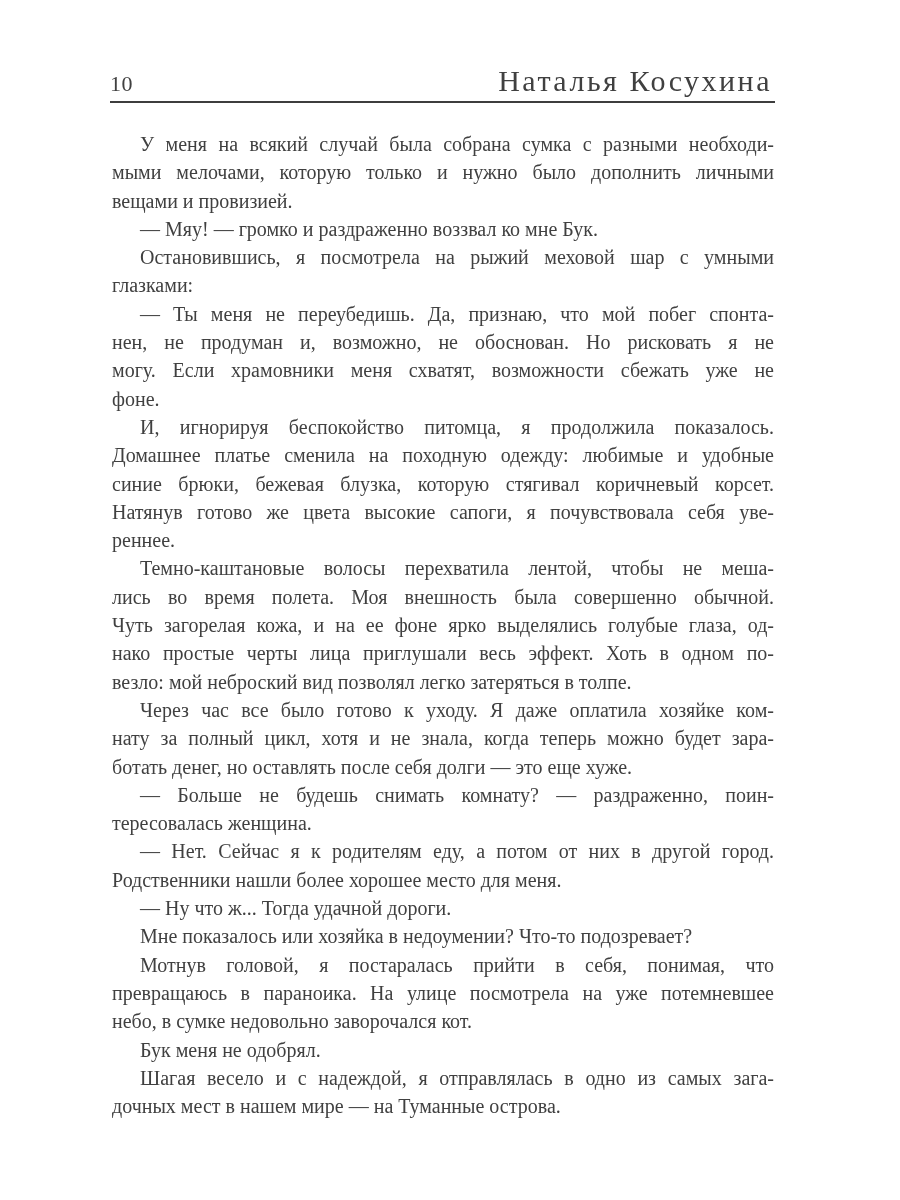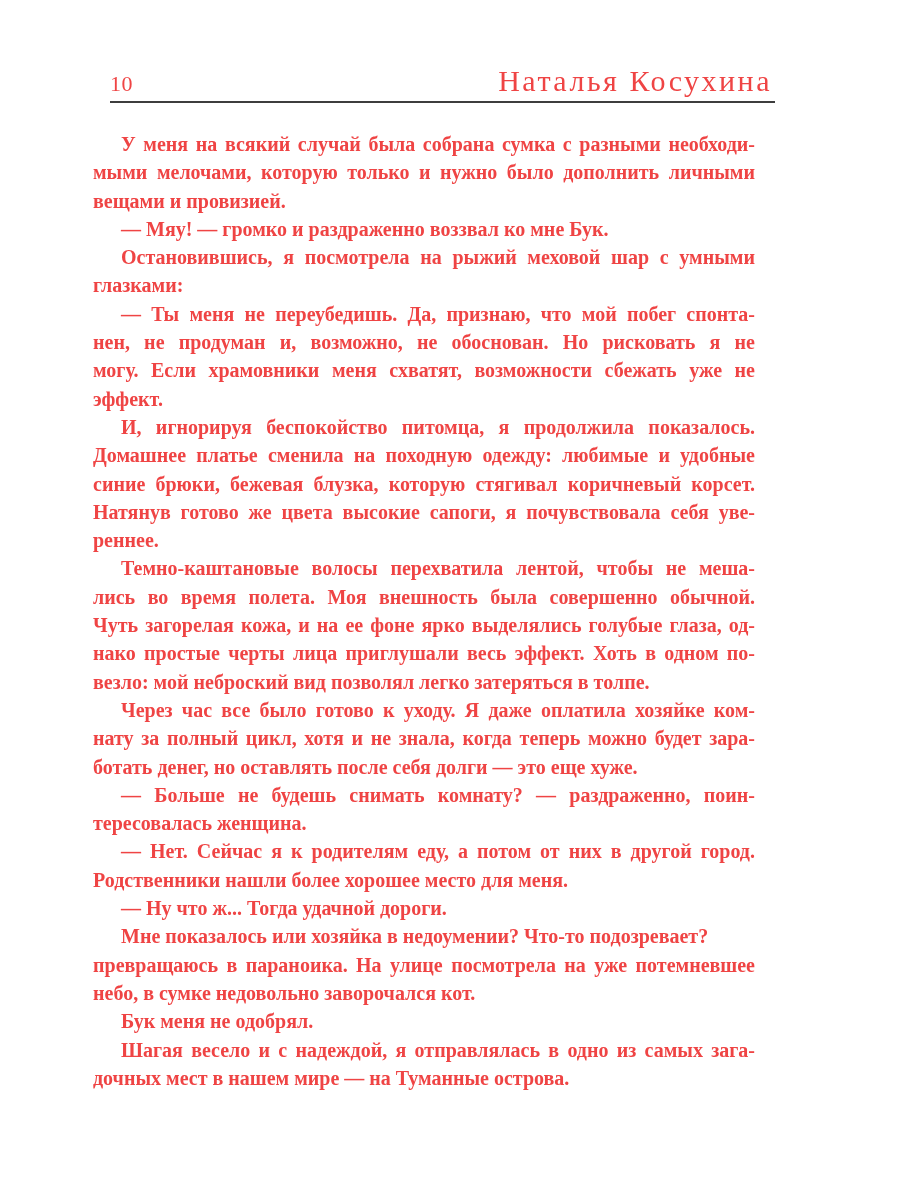--- a/index.html
+++ b/index.html
@@ -5,21 +5,21 @@
   html, body {
     margin: 0;
     padding: 0;
     background: #ffffff;
   }
   .page {
     position: relative;
     width: 900px;
     height: 1200px;
     background: #ffffff;
-    color: #ef4444;
+    color: #404040;
     font-family: "Liberation Serif", "DejaVu Serif", serif;
     overflow: hidden;
   }
   .running-head {
     position: absolute;
     left: 110px;
     top: 64px;
     width: 662px;
     display: flex;
     justify-content: space-between;
@@ -36,26 +36,25 @@
   .head-rule {
     position: absolute;
     left: 110px;
     top: 101px;
     width: 665px;
     height: 2px;
     background: #3d3d3d;
   }
   .text-block {
     position: absolute;
-    left: 93px;
+    left: 112px;
     top: 130px;
     width: 662px;
     font-size: 20px;
     line-height: 28.3px;
-    font-weight: bold;
   }
   .paragraph {
     margin: 0;
     padding: 0;
   }
   .line {
     white-space: nowrap;
     text-align: justify;
     text-align-last: justify;
   }
@@ -88,21 +87,21 @@
         <div class="line para-first para-last">— Мяу! — громко и раздраженно воззвал ко мне Бук.</div>
       </div>
       <div class="paragraph">
         <div class="line para-first">Остановившись, я посмотрела на рыжий меховой шар с умными</div>
         <div class="line para-last">глазками:</div>
       </div>
       <div class="paragraph">
         <div class="line para-first">— Ты меня не переубедишь. Да, признаю, что мой побег спонта-</div>
         <div class="line">нен, не продуман и, возможно, не обоснован. Но рисковать я не</div>
         <div class="line">могу. Если храмовники меня схватят, возможности сбежать уже не</div>
-        <div class="line para-last">эффект.</div>
+        <div class="line para-last">фоне.</div>
       </div>
       <div class="paragraph">
         <div class="line para-first">И, игнорируя беспокойство питомца, я продолжила показалось.</div>
         <div class="line">Домашнее платье сменила на походную одежду: любимые и удобные</div>
         <div class="line">синие брюки, бежевая блузка, которую стягивал коричневый корсет.</div>
         <div class="line">Натянув готово же цвета высокие сапоги, я почувствовала себя уве-</div>
         <div class="line para-last">реннее.</div>
       </div>
       <div class="paragraph">
         <div class="line para-first">Темно-каштановые волосы перехватила лентой, чтобы не меша-</div>
@@ -124,20 +123,21 @@
         <div class="line para-first">— Нет. Сейчас я к родителям еду, а потом от них в другой город.</div>
         <div class="line para-last">Родственники нашли более хорошее место для меня.</div>
       </div>
       <div class="paragraph">
         <div class="line para-first para-last">— Ну что ж... Тогда удачной дороги.</div>
       </div>
       <div class="paragraph">
         <div class="line para-first para-last">Мне показалось или хозяйка в недоумении? Что-то подозревает?</div>
       </div>
       <div class="paragraph">
+        <div class="line para-first">Мотнув головой, я постаралась прийти в себя, понимая, что</div>
         <div class="line">превращаюсь в параноика. На улице посмотрела на уже потемневшее</div>
         <div class="line para-last">небо, в сумке недовольно заворочался кот.</div>
       </div>
       <div class="paragraph">
         <div class="line para-first para-last">Бук меня не одобрял.</div>
       </div>
       <div class="paragraph">
         <div class="line para-first">Шагая весело и с надеждой, я отправлялась в одно из самых зага-</div>
         <div class="line para-last">дочных мест в нашем мире — на Туманные острова.</div>
       </div>

